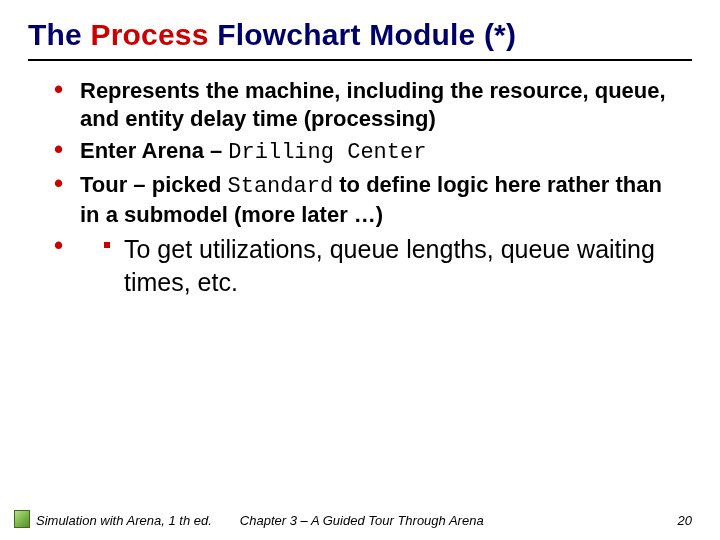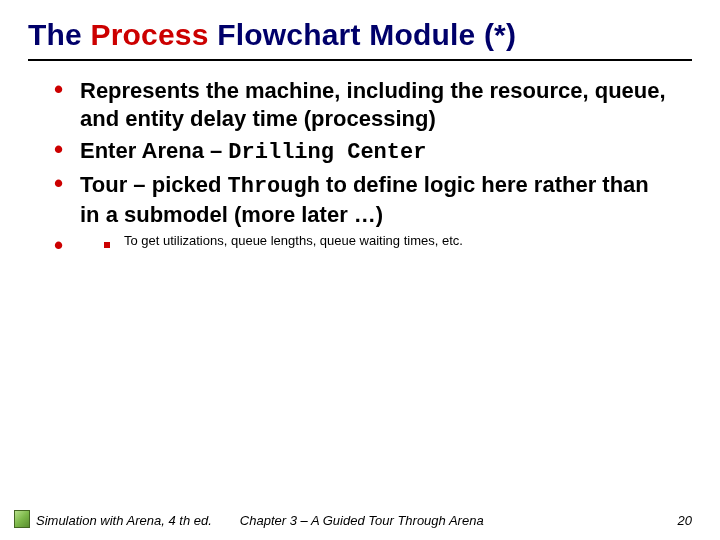--- a/index.html
+++ b/index.html
@@ -54,31 +54,31 @@
     content: "•";
     position: absolute;
     left: 0;
     top: -4px;
     color: #cc0000;
     font-size: 26px;
     line-height: 1.28;
   }
   .mono {
     font-family: "Courier New", Courier, monospace;
-    font-weight: bold;
+    font-weight: normal;
   }
   ul.sub {
     list-style: none;
     margin: 2px 0 0 0;
     padding: 0 0 0 24px;
   }
   ul.sub > li {
     position: relative;
     padding-left: 20px;
-    font-size: 13px;
+    font-size: 25px;
     font-weight: normal;
     color: #000;
     line-height: 1.3;
   }
   ul.sub > li::before {
     content: "";
     position: absolute;
     left: 0;
     top: 9px;
     width: 6px;
@@ -135,34 +135,34 @@
 
     <li>
       <span>Represents the machine, including the resource, queue, and entity delay time (processing)</span>
     </li>
 
     <li>
       <span>Enter Arena – </span><span class="mono">Drilling Center</span>
     </li>
 
     <li>
-      <span>Tour – picked </span><span class="mono">Through</span><span> to define logic here rather than in a submodel (more later …)</span>
+      <span>Tour – picked </span><span class="mono">Standard</span><span> to define logic here rather than in a submodel (more later …)</span>
     </li>
 
     <li>
       <ul class="sub">
         <li>
           <span>To get utilizations, queue lengths, queue waiting times, etc.</span>
         </li>
       </ul>
     </li>
 
   </ul>
 
   <div class="footer">
     <span class="iconbox"></span>
-    <span class="book">Simulation with Arena, 4 th ed.</span>
+    <span class="book">Simulation with Arena, 1 th ed.</span>
     <span class="chapter">Chapter 3 – A Guided Tour Through Arena</span>
     <span class="spacer"></span>
     <span class="pagenum">20</span>
   </div>
 
 </div>
 
 </body></html>

